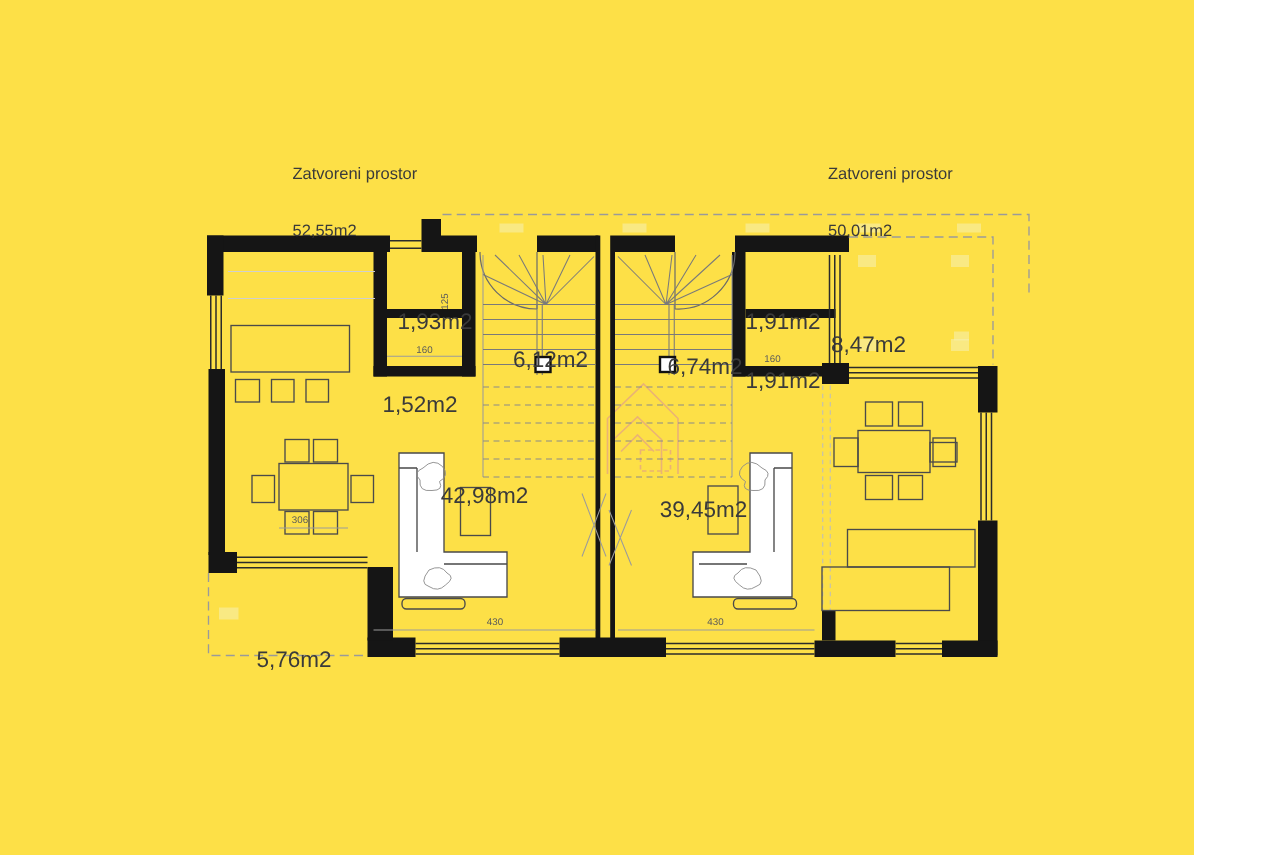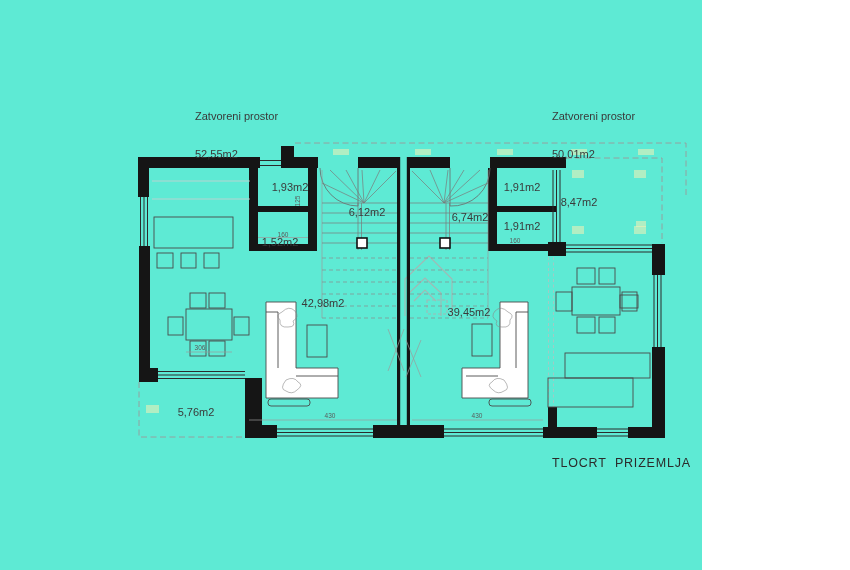--- a/index.html
+++ b/index.html
@@ -1,21 +1,21 @@
 <!DOCTYPE html>
 <html style="--wall: #151515; --text: #3a3a3a; --dashed: #9a9a9a; --watermark: #dc8f99; --highlight: #f5f0b4;"><head>
 <meta charset="utf-8">
 <style>
   :root{
     --wall:#151515; --text:#3a3a3a; --dashed:#9a9a9a;
     --watermark:#dc8f99; --highlight:#f5f0b4;
   }
   html,body{margin:0;padding:0;background:#ffffff;}
   .stage{
-    position:relative;width:702px;height:570px;background:#5eead4;
+    position:relative;width:796px;height:570px;background:#fde047;
     font-family:"Liberation Sans", sans-serif;overflow:hidden;
   }
   .stage svg{position:absolute;left:0;top:0;}
   
   .wall{fill:var(--wall);stroke:none;}
   .w{stroke:#2b2b2b;stroke-width:1;fill:none;}
   .tl{stroke:#4a4a4a;stroke-width:.9;fill:#fff;}
   .tlo{stroke:#4a4a4a;stroke-width:.9;fill:none;}
   .door{stroke:#6a6a6a;stroke-width:.8;fill:none;}
   .lt{stroke:#9b9b9b;stroke-width:.7;fill:none;}
@@ -23,21 +23,21 @@
   .dsh{stroke:var(--dashed);stroke-width:.9;fill:none;stroke-dasharray:6 3.5;}
   .dshf{stroke:#bdbdbd;stroke-width:.7;fill:none;stroke-dasharray:3 2.5;}
   .stair{stroke:#7a7a7a;stroke-width:.7;fill:none;}
   .stdsh{stroke:#8a8a8a;stroke-width:.7;fill:none;stroke-dasharray:4 3;}
   .newel{fill:#fff;stroke:#111;stroke-width:1.6;}
   .wm{stroke:var(--watermark);stroke-width:1.1;fill:none;opacity:.55;}
   .hl{fill:var(--highlight);opacity:.55;}
   .scr{stroke:#8a8a8a;stroke-width:.6;fill:none;}
   
   .hdr{position:absolute;font-size:11px;line-height:12.5px;color:var(--text);white-space:pre;}
-  .lbl{position:absolute;font-size:11px;color:var(--text);transform:translate(-50%,-50%);white-space:nowrap;}
+  .lbl{position:absolute;font-size:15px;color:var(--text);transform:translate(-50%,-50%);white-space:nowrap;margin-top:28px;}
   .dim{position:absolute;font-size:6.5px;color:#5a5a5a;transform:translate(-50%,-50%);white-space:nowrap;}
   .dim.vert{transform:translate(-50%,-50%) rotate(-90deg);}
   .ptitle{position:absolute;font-size:12.5px;letter-spacing:.8px;color:#2b2b2b;white-space:pre;}
 </style>
 </head>
 <body>
 
 <div class="stage">
 
   <svg width="850" height="570" viewBox="0 0 850 570">
@@ -221,14 +221,13 @@
   <div class="lbl" style="left:469px;top:312px">39,45m2</div>
   <div class="lbl" style="left:579px;top:202px">8,47m2</div>
 
   <div class="dim" style="left:200px;top:347px">306</div>
   <div class="dim" style="left:330px;top:415px">430</div>
   <div class="dim" style="left:477px;top:415px">430</div>
   <div class="dim" style="left:283px;top:234px">160</div>
   <div class="dim" style="left:515px;top:240px">160</div>
   <div class="dim vert" style="left:297px;top:201px">125</div>
 
-  <div class="ptitle" style="left:552px;top:456px">TLOCRT  PRIZEMLJA</div>
 </div>
 
 </body></html>

